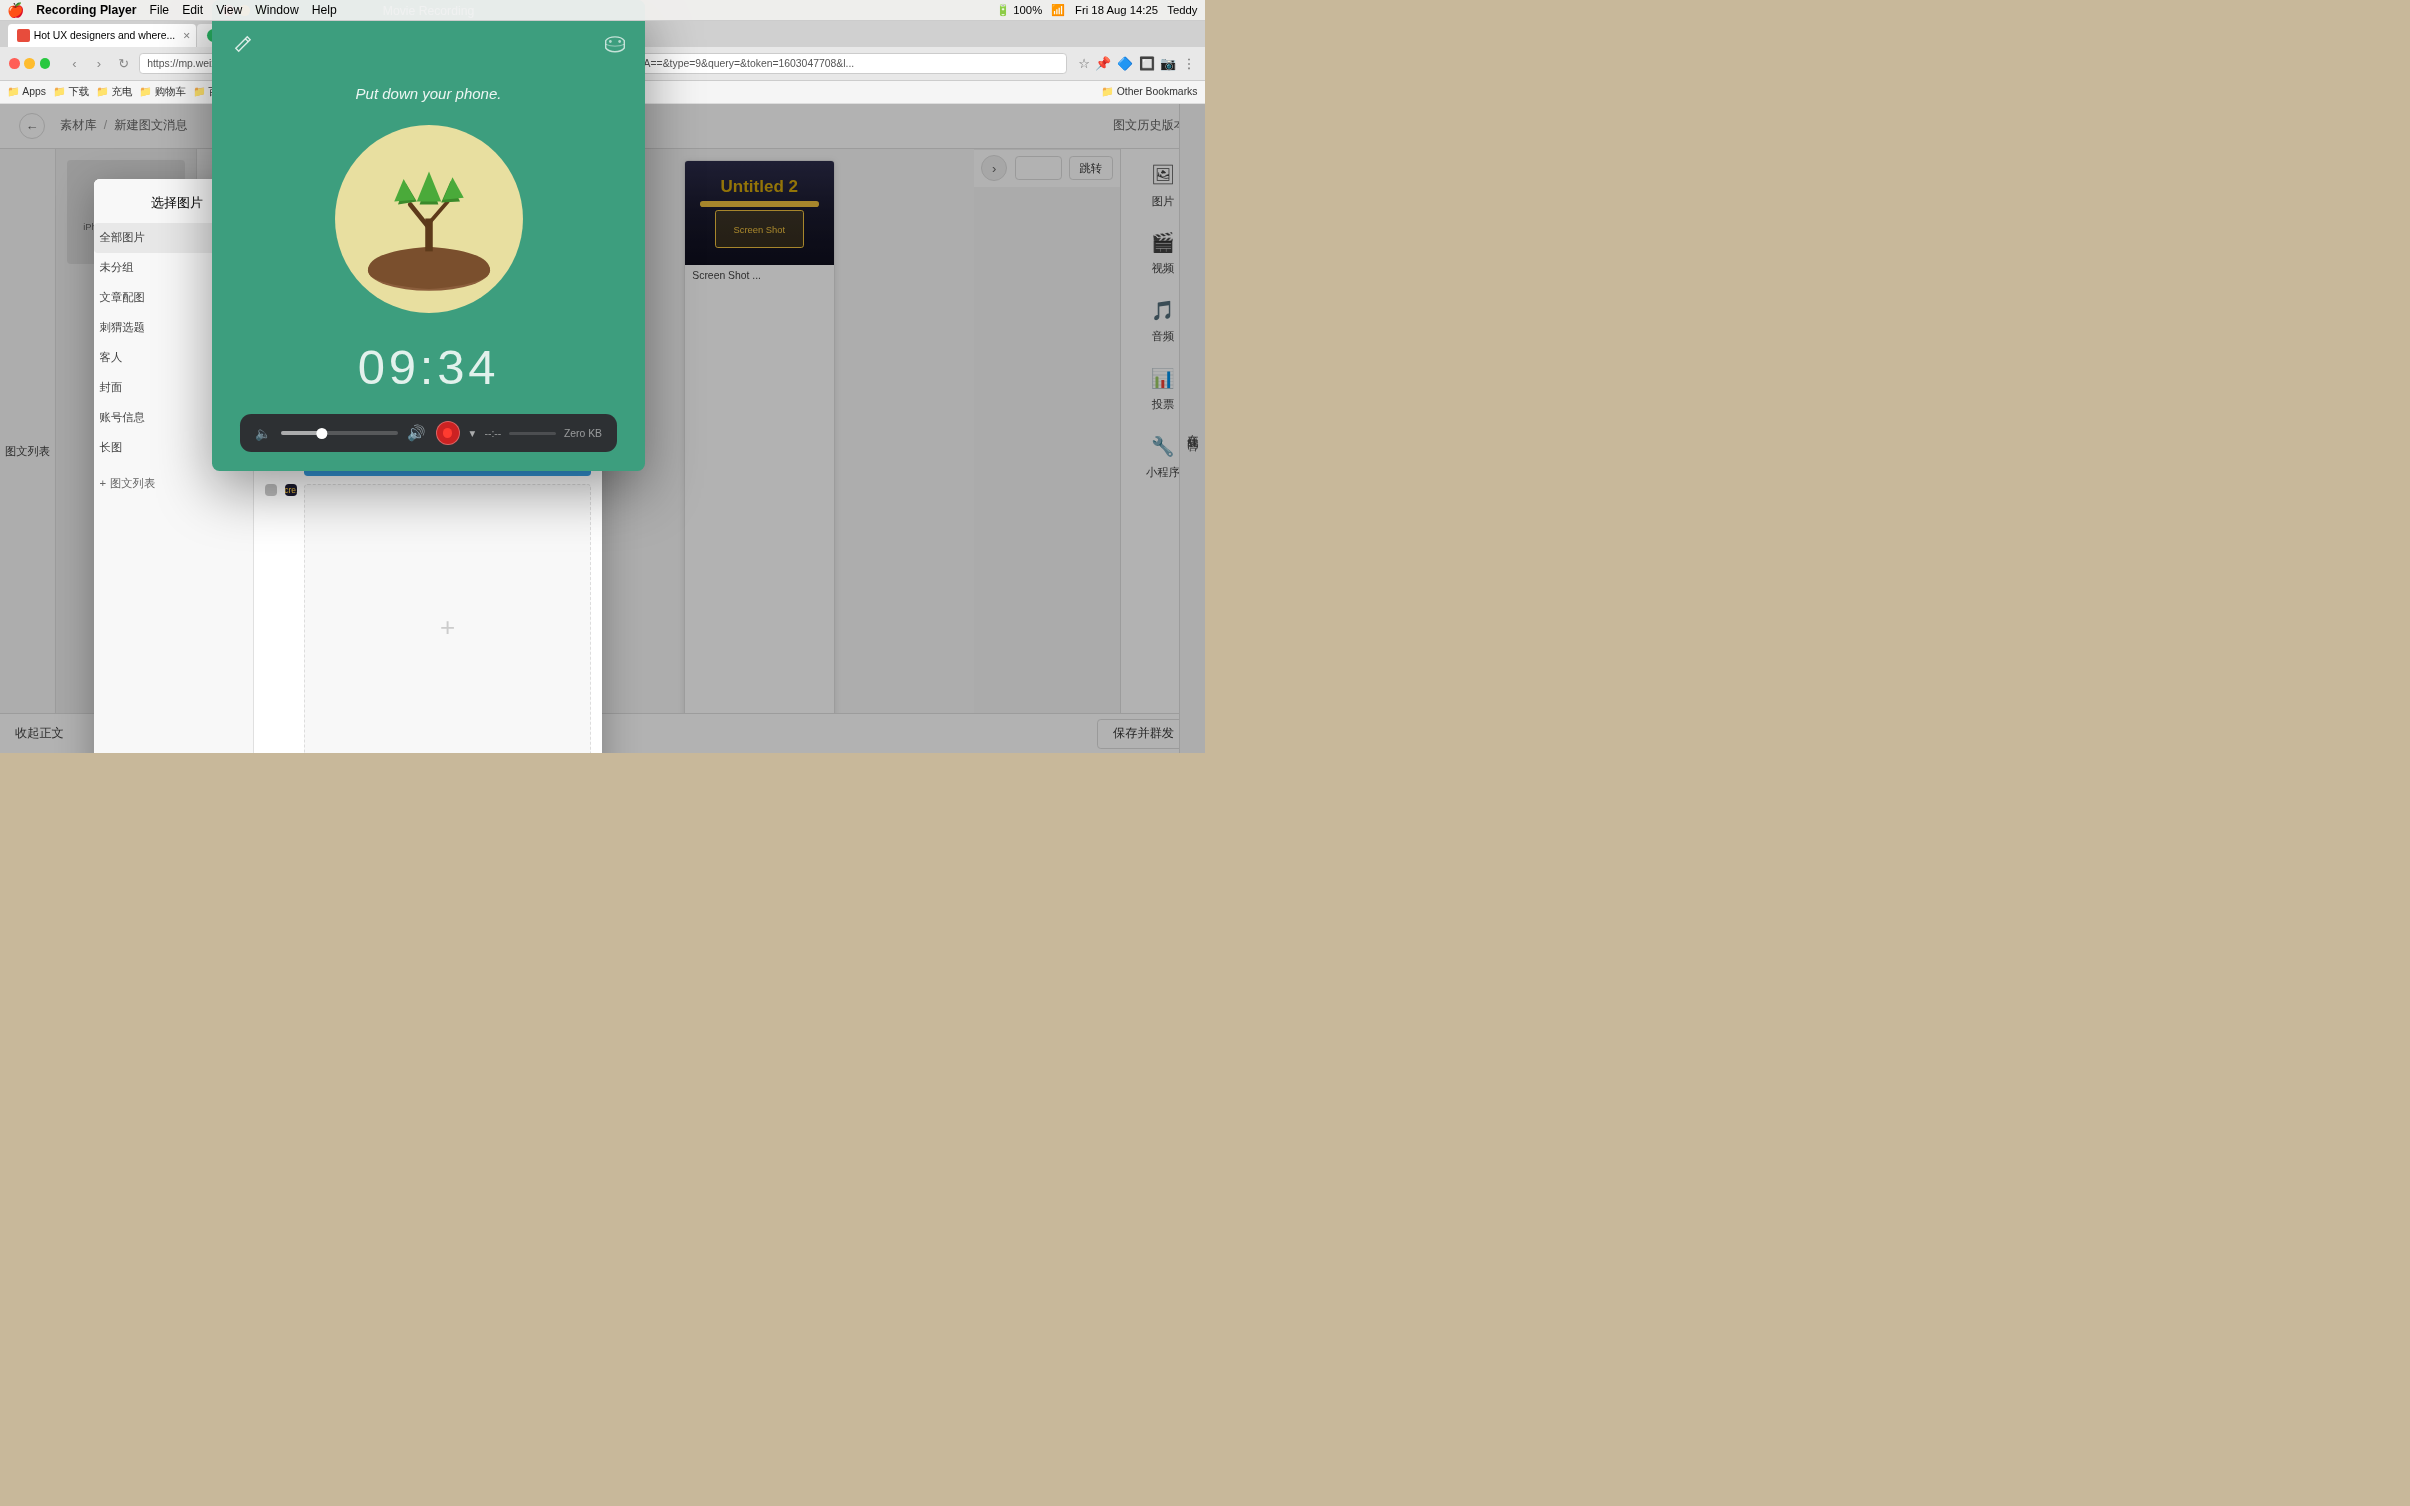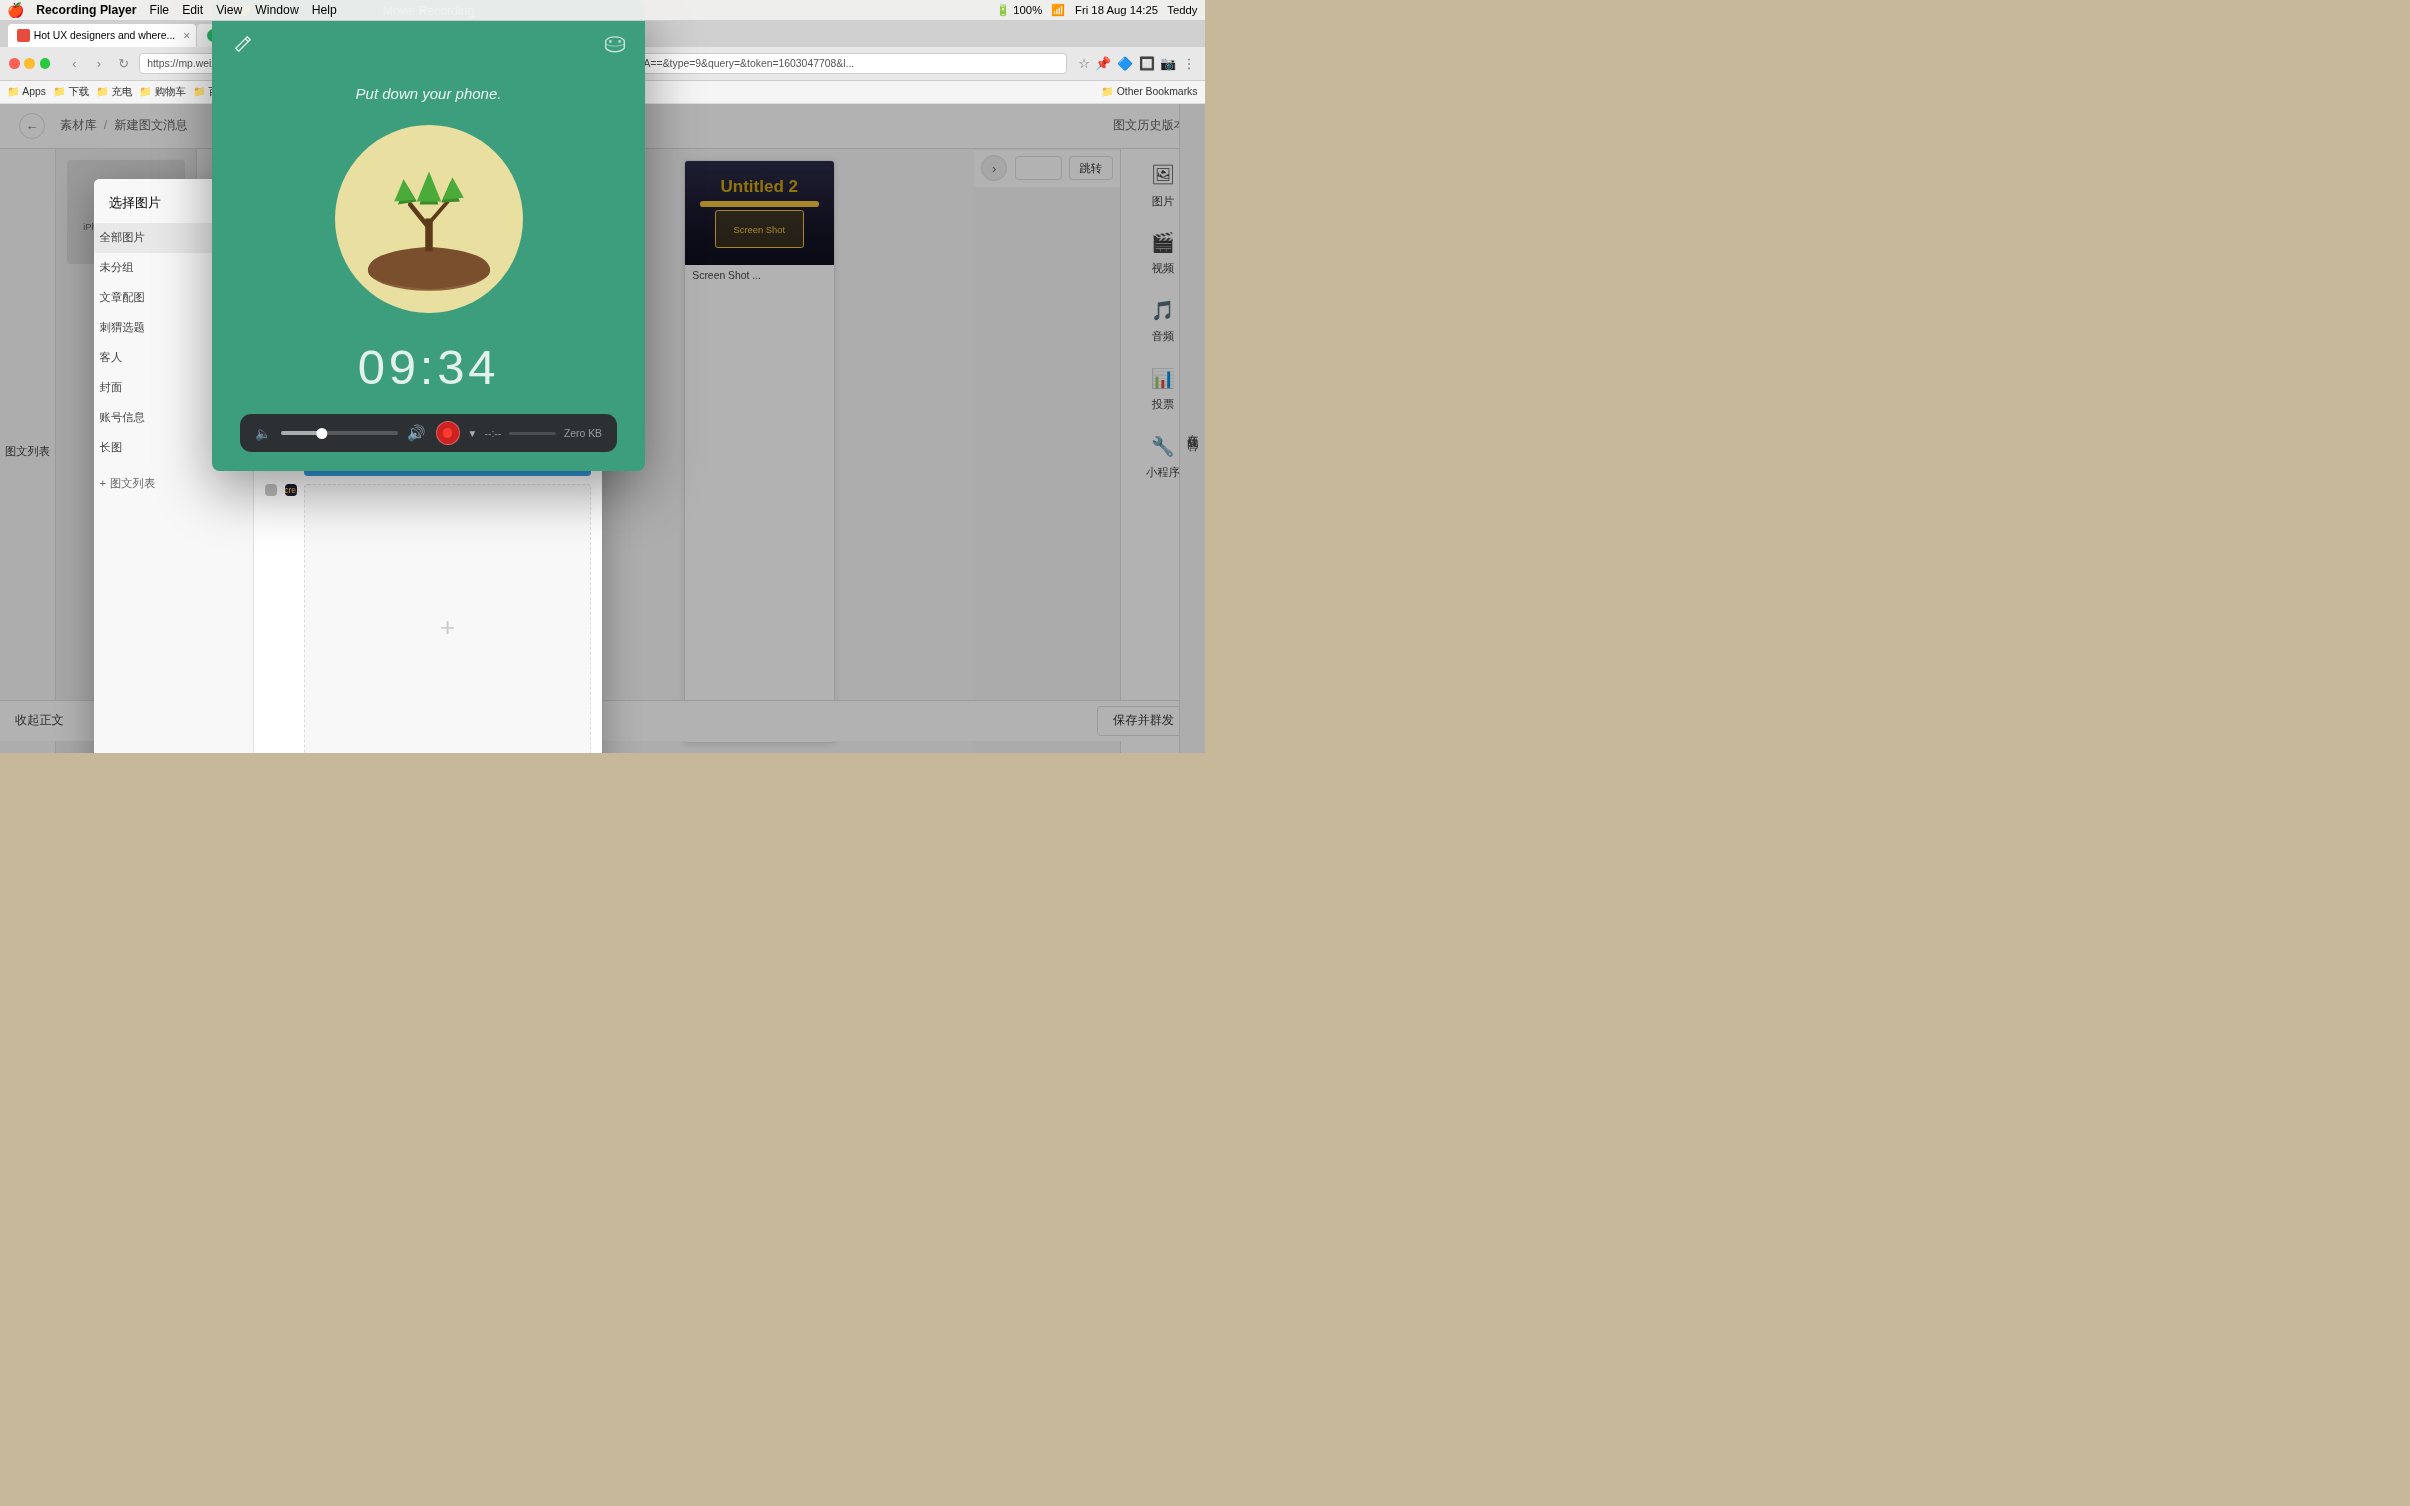--- a/index.html
+++ b/index.html
@@ -348,20 +348,21 @@
       border-right: 0.9px solid #e0e0e0;
       padding: 15px 0;
       flex-shrink: 0;
       overflow-y: auto;
     }
     .dialog-title {
       padding: 0 15px;
       font-size: 13px;
       font-weight: 500;
       margin-bottom: 11.3px;
+      margin-left: 42px;
     }
     .dialog-right {
       flex: 1;
       overflow: hidden;
       display: flex;
       flex-direction: column;
     }
     .dialog-body {
       display: flex;
       flex: 1;
@@ -880,21 +881,21 @@
           <div class="media-icon">🔧</div>
           <span>小程序</span>
         </div>
       </div>
 
       <div class="vertical-side">
         <span class="vertical-text">在线问答</span>
       </div>
     </div>
 
-    <div class="bottom-bar" style="position:absolute;bottom:13px;left:0;right:0;">
+    <div class="bottom-bar" style="position:absolute;bottom:0;left:0;right:0;">
       <span class="collapse-text">收起正文</span>
       <button class="save-btn" style="margin-left:auto;">保存并群发</button>
     </div>
 
     <div class="dialog-overlay">
       <div class="dialog-box">
         <button class="dialog-close">✕</button>
         <div class="dialog-body">
 
           <div class="dialog-left">

